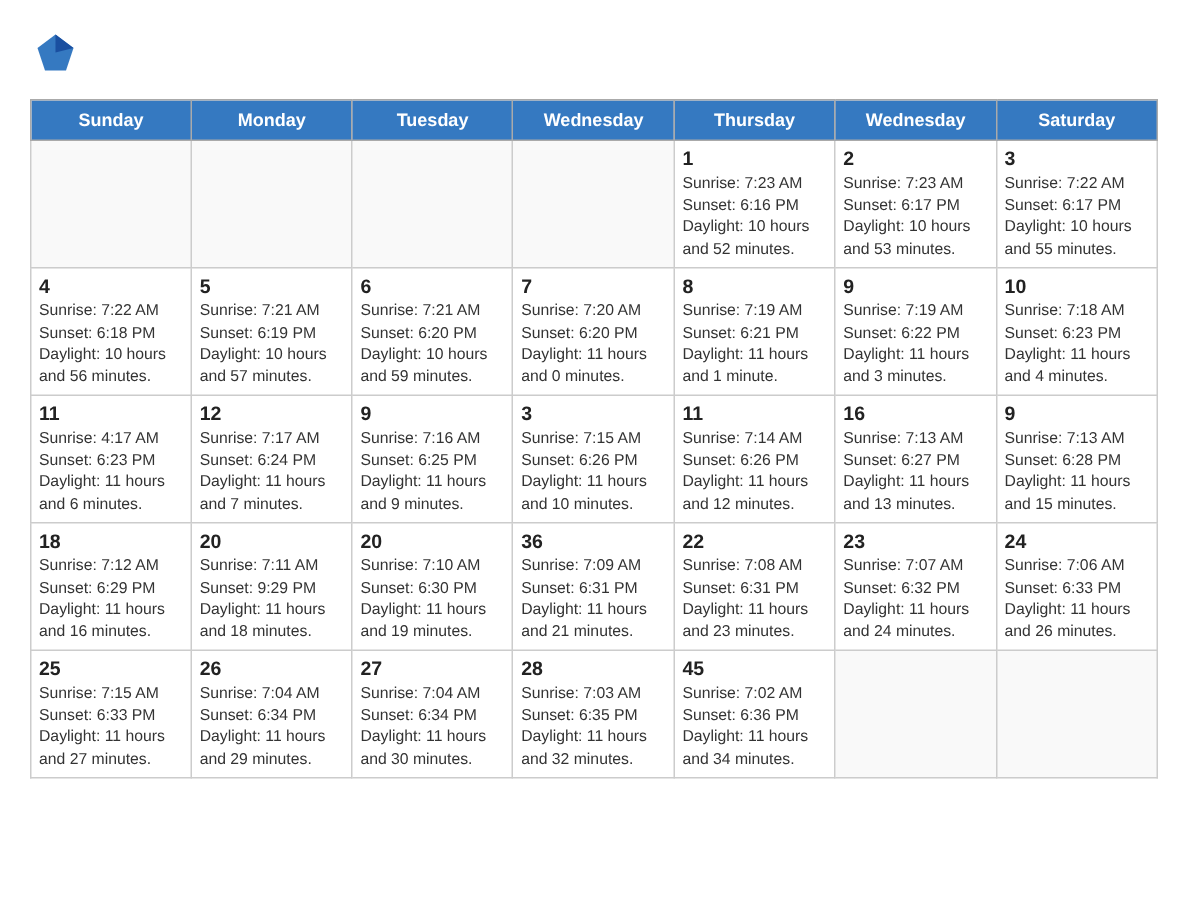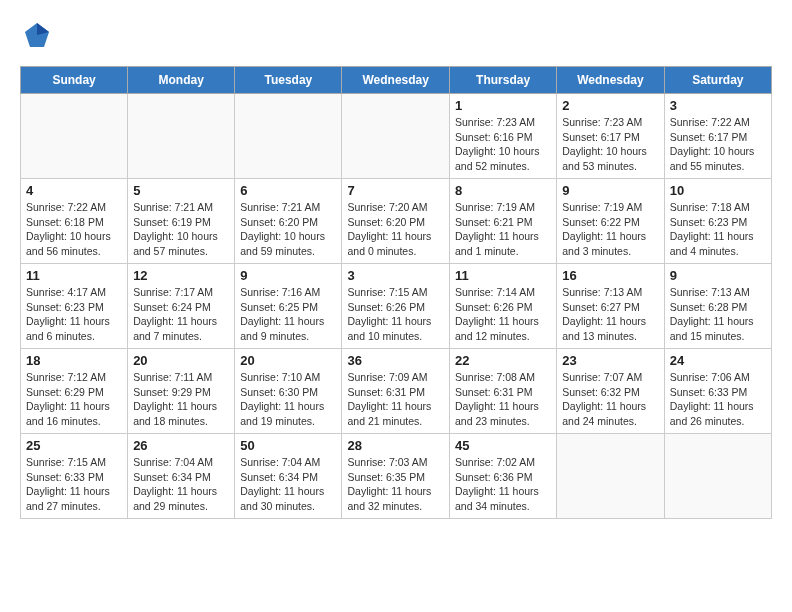--- a/index.html
+++ b/index.html
@@ -277,21 +277,21 @@
 Sunset: 6:33 PM
 Daylight: 11 hours and 27 minutes.</div>
         </td>
         <td>
           <span class="day-num">26</span>
           <div class="day-info">Sunrise: 7:04 AM
 Sunset: 6:34 PM
 Daylight: 11 hours and 29 minutes.</div>
         </td>
         <td>
-          <span class="day-num">50</span>
+          <span class="day-num">27</span>
           <div class="day-info">Sunrise: 7:04 AM
 Sunset: 6:34 PM
 Daylight: 11 hours and 30 minutes.</div>
         </td>
         <td>
           <span class="day-num">28</span>
           <div class="day-info">Sunrise: 7:03 AM
 Sunset: 6:35 PM
 Daylight: 11 hours and 32 minutes.</div>
         </td>

